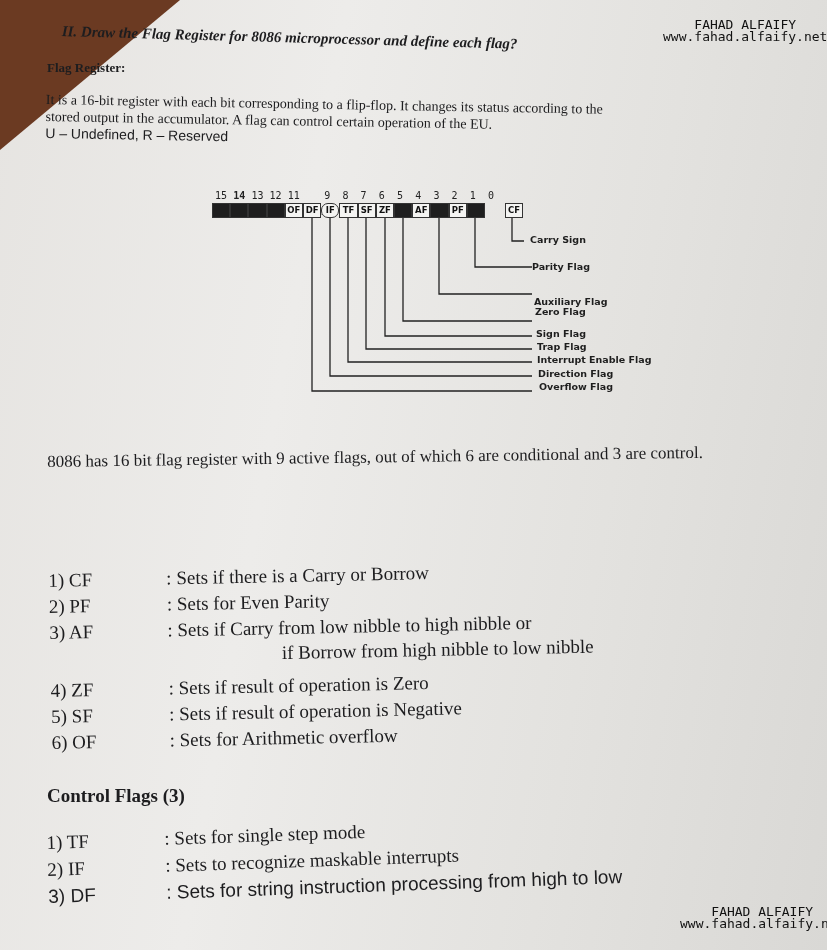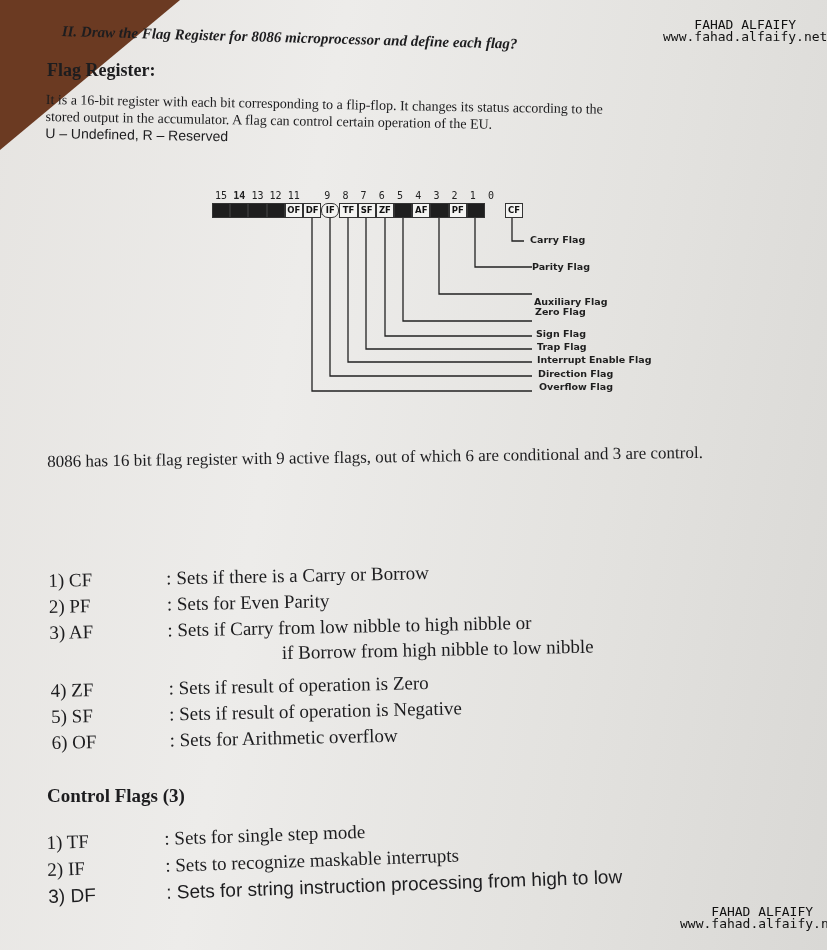--- a/index.html
+++ b/index.html
@@ -14,21 +14,21 @@
     border-right: 180px solid transparent;
   }
   .page {
     position:absolute; left:0; top:0; width:827px; height:950px;
   }
   .wm { position:absolute; font-family:"DejaVu Sans Mono", monospace; font-size:13px; text-align:center; line-height:12px; color:#111; }
   .wm-top { left:663px; top:19px; }
   .wm-bot { left:680px; top:906px; }
 
   .q-title { position:absolute; left:62px; top:23px; font-style:italic; font-weight:bold; font-size:15px; transform:rotate(1.6deg); transform-origin:left top; white-space:nowrap; }
-  .h-flagreg { position:absolute; left:47px; top:60px; font-weight:bold; font-size:18px; }
+  .h-flagreg { position:absolute; left:47px; top:60px; font-weight:bold; font-size:13px; }
   .intro { position:absolute; left:46px; top:91px; font-size:14px; line-height:17px; transform:rotate(1deg); transform-origin:left top; white-space:nowrap; }
   .intro-sans { font-family:"Liberation Sans", sans-serif; font-size:14px; }
 
   .diagram { position:absolute; left:212px; top:190px; width:460px; height:210px; font-family:"DejaVu Sans", sans-serif; }
   .bitnums { position:absolute; top:0; left:0; height:12px; }
   .bitnum { position:absolute; top:0; font-family:"DejaVu Sans Mono", monospace; font-size:10px; color:#222; }
   .cell { position:absolute; top:13px; width:18.2px; height:15px; background:#1e1e1e; border:1px solid #333; box-sizing:border-box; }
   .cell.active { background:#f4f4f2; }
   .cell span { font-size:8.5px; font-weight:bold; display:block; text-align:center; line-height:13px; color:#111; }
   .lbl { position:absolute; font-size:9.5px; font-weight:bold; white-space:nowrap; color:#1e1e1e; }
@@ -141,21 +141,21 @@
         <polyline points="154,28 154,159 320,159"></polyline>
 
         <polyline points="136,28 136,172 320,172"></polyline>
 
         <polyline points="118,28 118,186 320,186"></polyline>
 
         <polyline points="100,28 100,201 320,201"></polyline>
       </g>
     </svg>
 
-    <div class="lbl" style="left:318px;top:44px;">Carry Flag</div>
+    <div class="lbl" style="left:318px;top:44px;">Carry Sign</div>
     <div class="lbl" style="left:320px;top:71px;">Parity Flag</div>
     <div class="lbl" style="left:322px;top:106px;">Auxiliary Flag</div>
     <div class="lbl" style="left:323px;top:116px;">Zero Flag</div>
     <div class="lbl" style="left:324px;top:138px;">Sign Flag</div>
     <div class="lbl" style="left:325px;top:151px;">Trap Flag</div>
     <div class="lbl" style="left:325px;top:164px;">Interrupt Enable Flag</div>
     <div class="lbl" style="left:326px;top:178px;">Direction Flag</div>
     <div class="lbl" style="left:327px;top:191px;">Overflow Flag</div>
   </div>
 

